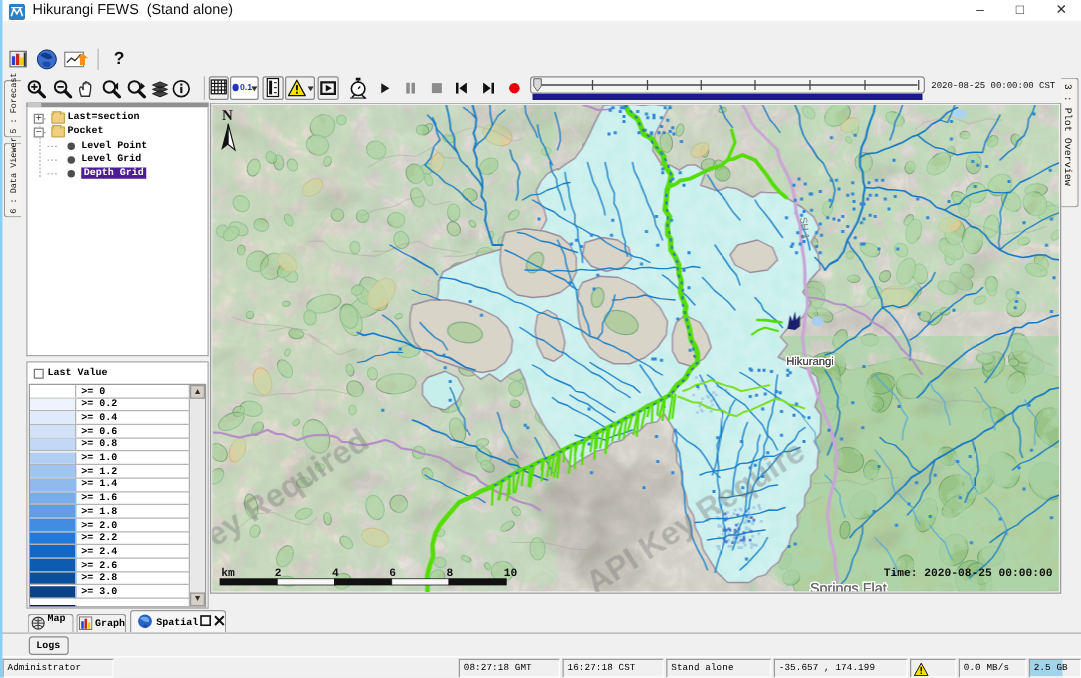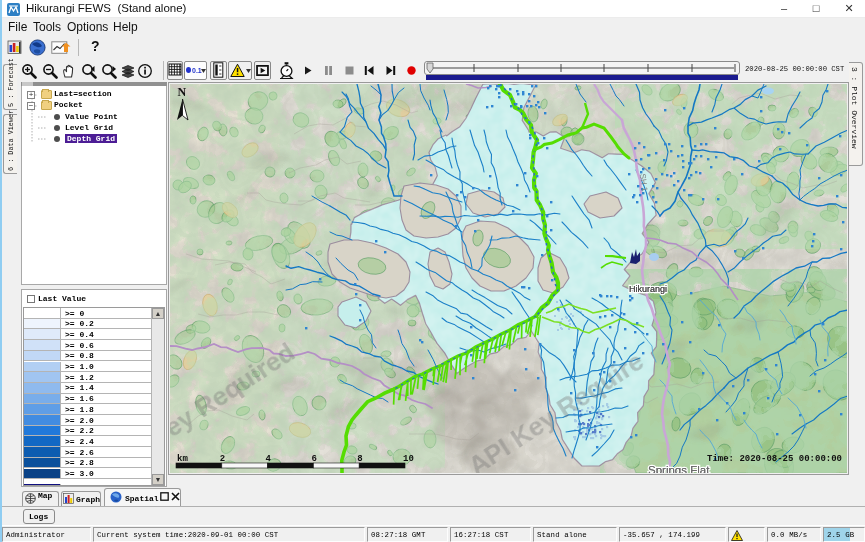--- a/index.html
+++ b/index.html
@@ -50,26 +50,20 @@
 <div class="abs titlebar"></div>
 <svg class="abs" style="left:7px;top:3px" width="13" height="13" viewBox="0 0 13 13">
       <rect width="13" height="13" rx="2" fill="#2d7fc4"></rect>
       <path d="M2,10 L4,4 L6.5,8 L9,4 L11,10" fill="none" stroke="#fff" stroke-width="1.3"></path>
       <path d="M2,3 h9" stroke="#fff" stroke-width="1"></path>
     </svg>
 <div class="abs titletxt">Hikurangi FEWS&nbsp;&nbsp;(Stand alone)</div>
 <div class="abs winbtn" style="left:777px">–</div>
 <div class="abs winbtn" style="left:809px">□</div>
 <div class="abs winbtn" style="left:842px">✕</div>
-<div class="abs menubar">
- <span style="left:8px">File</span>
-      <span style="left:33px">Tools</span>
-      <span style="left:67px">Options</span>
-      <span style="left:113px">Help</span>
-</div>
 <div class="abs tb1"></div>
 <svg class="abs" style="left:7px;top:40px" width="16" height="15" viewBox="0 0 16 15">
       <rect x="1" y="1" width="13" height="12.5" fill="#e8e8e8" stroke="#555" stroke-width="0.8"></rect>
       <rect x="2.5" y="5" width="2.6" height="7" fill="#2244cc"></rect>
       <rect x="5.8" y="3" width="2.6" height="9" fill="#cc2222"></rect>
       <rect x="9.1" y="6" width="2.6" height="6" fill="#eecc00"></rect>
       <rect x="12" y="2" width="1.6" height="11" fill="#333"></rect>
     </svg>
 <svg class="abs" style="left:29px;top:39px" width="17" height="17" viewBox="0 0 17 17">
       <circle cx="8.5" cy="8.5" r="7.6" fill="#3a6fd0"></circle>
@@ -223,21 +217,21 @@
 <div class="bullet" style="left:32px;top:28px"></div>
 <div class="bullet" style="left:32px;top:39px"></div>
 <div class="bullet" style="left:32px;top:50px"></div>
 <div class="trow" style="top:2.5px">
         <span style="position:absolute;left:32px">Last=section</span>
       </div>
 <div class="trow" style="top:13.5px">
         <span style="position:absolute;left:32px">Pocket</span>
       </div>
 <div class="trow" style="top:25.5px">
-        <span style="position:absolute;left:43px">Value Point</span>
+        <span style="position:absolute;left:43px">Level Point</span>
       </div>
 <div class="trow" style="top:36.5px">
         <span style="position:absolute;left:43px">Level Grid</span>
       </div>
 <div class="trow" style="top:47.5px">
         <span style="position:absolute;left:43px"><span class="sel">Depth Grid</span></span>
       </div>
     </div>
 <div class="abs legendpanel">
  <div class="abs" style="left:5px;top:5px;width:8px;height:8px;border:1px solid #777;background:#fff"></div>
@@ -1252,21 +1246,20 @@
       <rect x="0.8" y="0.8" width="7.4" height="7.4" fill="none" stroke="#111" stroke-width="1.3"></rect>
     </svg>
 <svg class="abs" style="left:171px;top:492px" width="9" height="9" viewBox="0 0 9 9">
       <path d="M1,1 L8,8 M8,1 L1,8" stroke="#111" stroke-width="1.6"></path>
     </svg>
 <div class="abs" style="left:0px;top:506px;width:865px;height:1px;background:#b0b0b0"></div>
 <div class="abs btn3d" style="left:23px;top:509px;width:32px;height:15px;border-radius:3px"></div>
 <div class="abs mono" style="left:29px;top:512px;font-size:8px;font-weight:bold">Logs</div>
 <div class="abs status">
 <div class="seg" style="left:2px;width:89px">Administrator</div>
-<div class="seg" style="left:93px;width:272px">Current system time:2020-09-01 00:00 CST</div>
 <div class="seg" style="left:367px;width:81px">08:27:18 GMT</div>
 <div class="seg" style="left:450px;width:81px">16:27:18 CST</div>
 <div class="seg" style="left:533px;width:84px">Stand alone</div>
 <div class="seg" style="left:619px;width:107px">-35.657 , 174.199</div>
 <div class="seg" style="left:728px;width:37px">
         <svg style="position:absolute;left:2px;top:2px" width="12" height="11" viewBox="0 0 12 11">
           <path d="M6,0.5 L11.5,10.5 L0.5,10.5 Z" fill="#ffe000" stroke="#111" stroke-width="0.8"></path>
           <rect x="5.4" y="3.5" width="1.2" height="3.6" fill="#111"></rect>
           <rect x="5.4" y="8" width="1.2" height="1.2" fill="#111"></rect>
         </svg>

